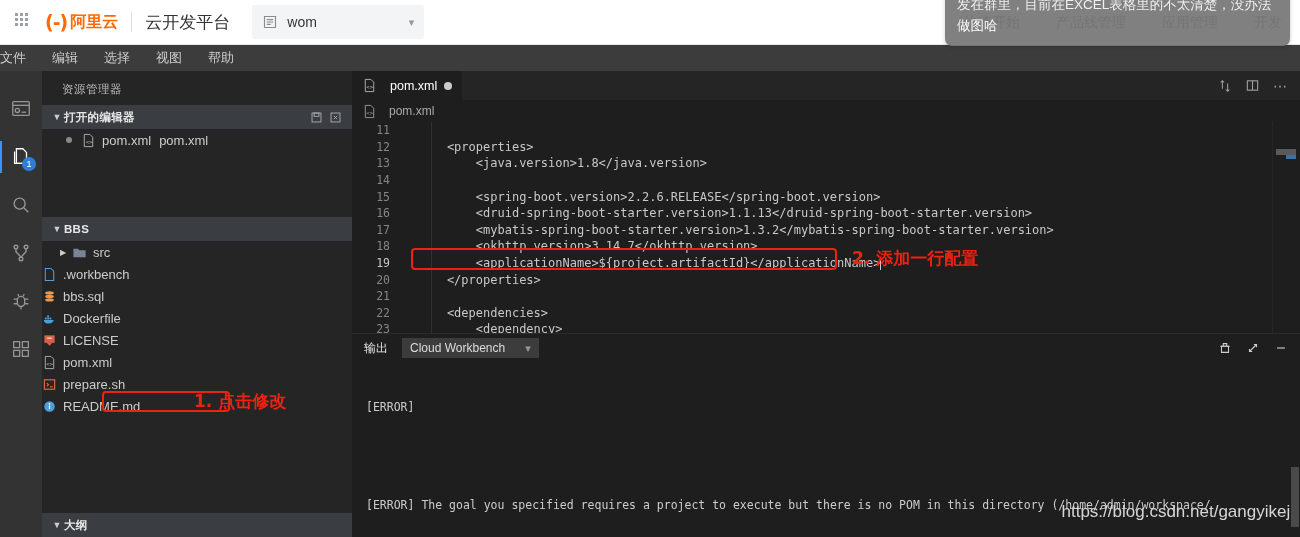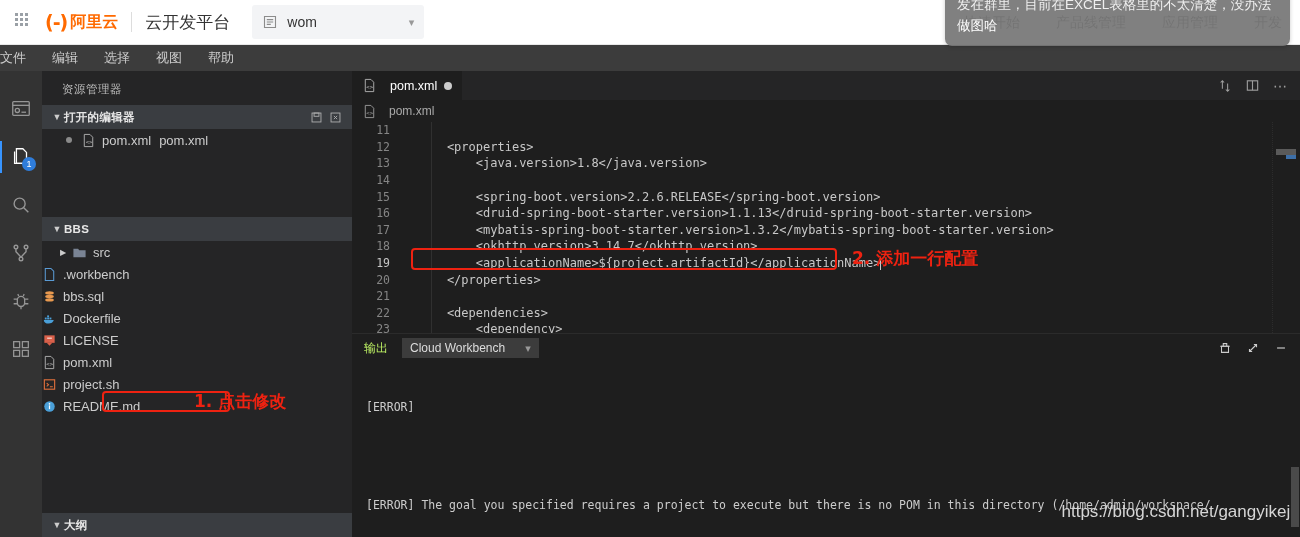--- a/index.html
+++ b/index.html
@@ -135,21 +135,21 @@
   .mm-mark2 { position:absolute; right:4px; top:33px; width:10px; height:4px;
     background:#3d6fa8; }
   .vline { position:absolute; left:79px; top:0; bottom:0; width:1px;
     background:#303030; }
 
   
   .panel { height:204px; background:#1e1e1e; display:flex; flex-direction:column;
     border-top:1px solid #2b2b2b; }
   .panelhead { height:28px; background:#1e1e1e; display:flex; align-items:center;
     padding-left:12px; gap:14px; }
-  .panelhead .ptab { font-size:12px; color:#bef264; }
+  .panelhead .ptab { font-size:12px; color:#e5e5e5; }
   .outselect { background:#3c3c3c; height:20px; display:flex; align-items:center;
     padding:0 8px; gap:20px; cursor:pointer; }
   .outselect .osv { font-size:12px; color:#dddddd; }
   .panelacts { margin-left:auto; display:flex; align-items:center; gap:14px;
     padding-right:12px; }
   .panelbody { flex:1; overflow:hidden; padding:4px 0 0 14px;
     font-family:"DejaVu Sans Mono", monospace; font-size:11.5px;
     color:#cccccc; line-height:16.4px; white-space:pre; position:relative; }
   .panelbody .clip { display:block; overflow:hidden; height:16.4px; }
   .watermark { position:absolute; right:6px; bottom:17px; color:#d6d6d6;
@@ -342,21 +342,21 @@
             <path d="M3.5 1.5h6l3 3v10h-9z" fill="none" stroke="#b0b0b0" stroke-width="1"></path>
             <text x="4.6" y="11.5" font-size="6" fill="#b0b0b0" font-family="monospace">&lt;&gt;</text>
           </svg>
           <span>pom.xml</span>
         </div>
         <div class="row ind1">
           <svg class="ficon" viewBox="0 0 16 16">
             <rect x="2.5" y="3" width="11" height="10" fill="none" stroke="#e0703c" stroke-width="1.2"></rect>
             <path d="M5 6.5l2 1.8-2 1.8M8.5 10.3h3" stroke="#e0703c" stroke-width="1.1" fill="none"></path>
           </svg>
-          <span>project.sh</span>
+          <span>prepare.sh</span>
         </div>
         <div class="row ind1">
           <svg class="ficon" viewBox="0 0 16 16">
             <circle cx="8" cy="8" r="5.6" fill="#4a9fd8"></circle>
             <path d="M8 6.8v4" stroke="#fff" stroke-width="1.3"></path>
               <circle cx="8" cy="5.1" r=".9" fill="#fff"></circle>
           </svg>
           <span>README.md</span>
         </div>
       </div>

